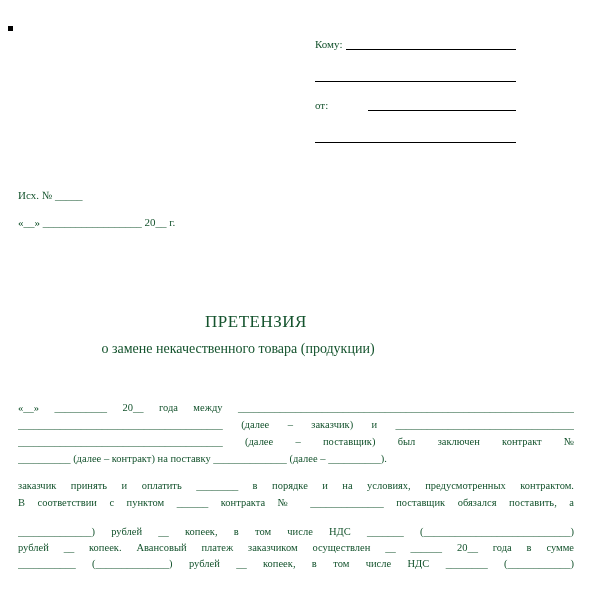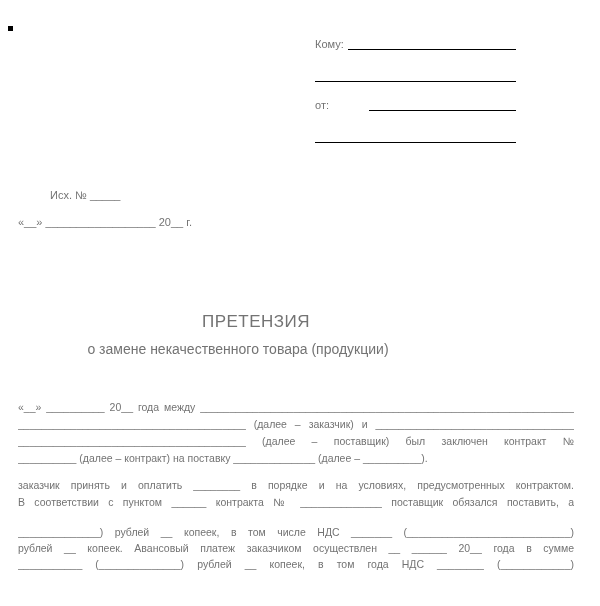--- a/index.html
+++ b/index.html
@@ -1,31 +1,31 @@
 <!DOCTYPE html>
 <html><head>
 <meta charset="utf-8">
 <style>
   html,body{margin:0;padding:0;background:#ffffff;}
   .page{
     position:relative;width:600px;height:606px;background:#ffffff;
-    font-family:Liberation Sans, sans-serif;color:#737373;overflow:hidden;
+    font-family:Liberation Serif, serif;color:#14532d;overflow:hidden;
   }
   .corner-mark{position:absolute;left:8px;top:26px;width:5px;height:5px;background:#000;}
   
   .hdr-row{position:absolute;left:315px;width:201px;display:flex;align-items:flex-end;font-size:11px;}
   .hdr-row .lbl{white-space:nowrap;padding-right:4px;}
   .hdr-row .fill{flex:1;border-bottom:1.4px solid #000;height:100%;}
   .row-to{top:36px;height:14px;}
   .row-blank1{top:68px;height:13px;}
   .row-from{top:97px;height:14px;gap:36px;}
   .row-blank2{top:129px;height:13px;}
   .blank-line{position:absolute;left:315px;width:201px;border-bottom:1.4px solid #000;}
   
-  .ref-line{position:absolute;left:18px;top:189px;font-size:11px;margin-left:32px;}
+  .ref-line{position:absolute;left:18px;top:189px;font-size:11px;}
   .date-line{position:absolute;left:18px;top:216px;font-size:11px;}
   
   .title{position:absolute;left:0;top:312px;width:512px;text-align:center;font-size:17px;letter-spacing:0.5px;}
   .subtitle{position:absolute;left:0;top:341px;width:476px;text-align:center;font-size:14px;}
   
   .para{position:absolute;left:18px;width:556px;font-size:10.5px;line-height:17px;}
   .para .ln{overflow:hidden;}
   .jline{text-align:justify;text-align-last:justify;}
   .lline{text-align:left;text-align-last:left;}
   #p1{top:399px;}
@@ -64,16 +64,16 @@
   </div>
 
   <div class="para" id="p2">
     <div class="ln jline">заказчик принять и оплатить ________ в порядке и на условиях, предусмотренных контрактом.</div>
     <div class="ln jline">В соответствии с пунктом ______ контракта № ______________ поставщик обязался поставить, а</div>
   </div>
 
   <div class="para" id="p3">
     <div class="ln jline">______________) рублей __ копеек, в том числе НДС _______ (____________________________)</div>
     <div class="ln jline">рублей __ копеек. Авансовый платеж заказчиком осуществлен __ ______ 20__ года в сумме</div>
-    <div class="ln jline">___________ (______________) рублей __ копеек, в том года НДС ________ (____________)</div>
+    <div class="ln jline">___________ (______________) рублей __ копеек, в том числе НДС ________ (____________)</div>
   </div>
 
 </div>
 
 </body></html>

